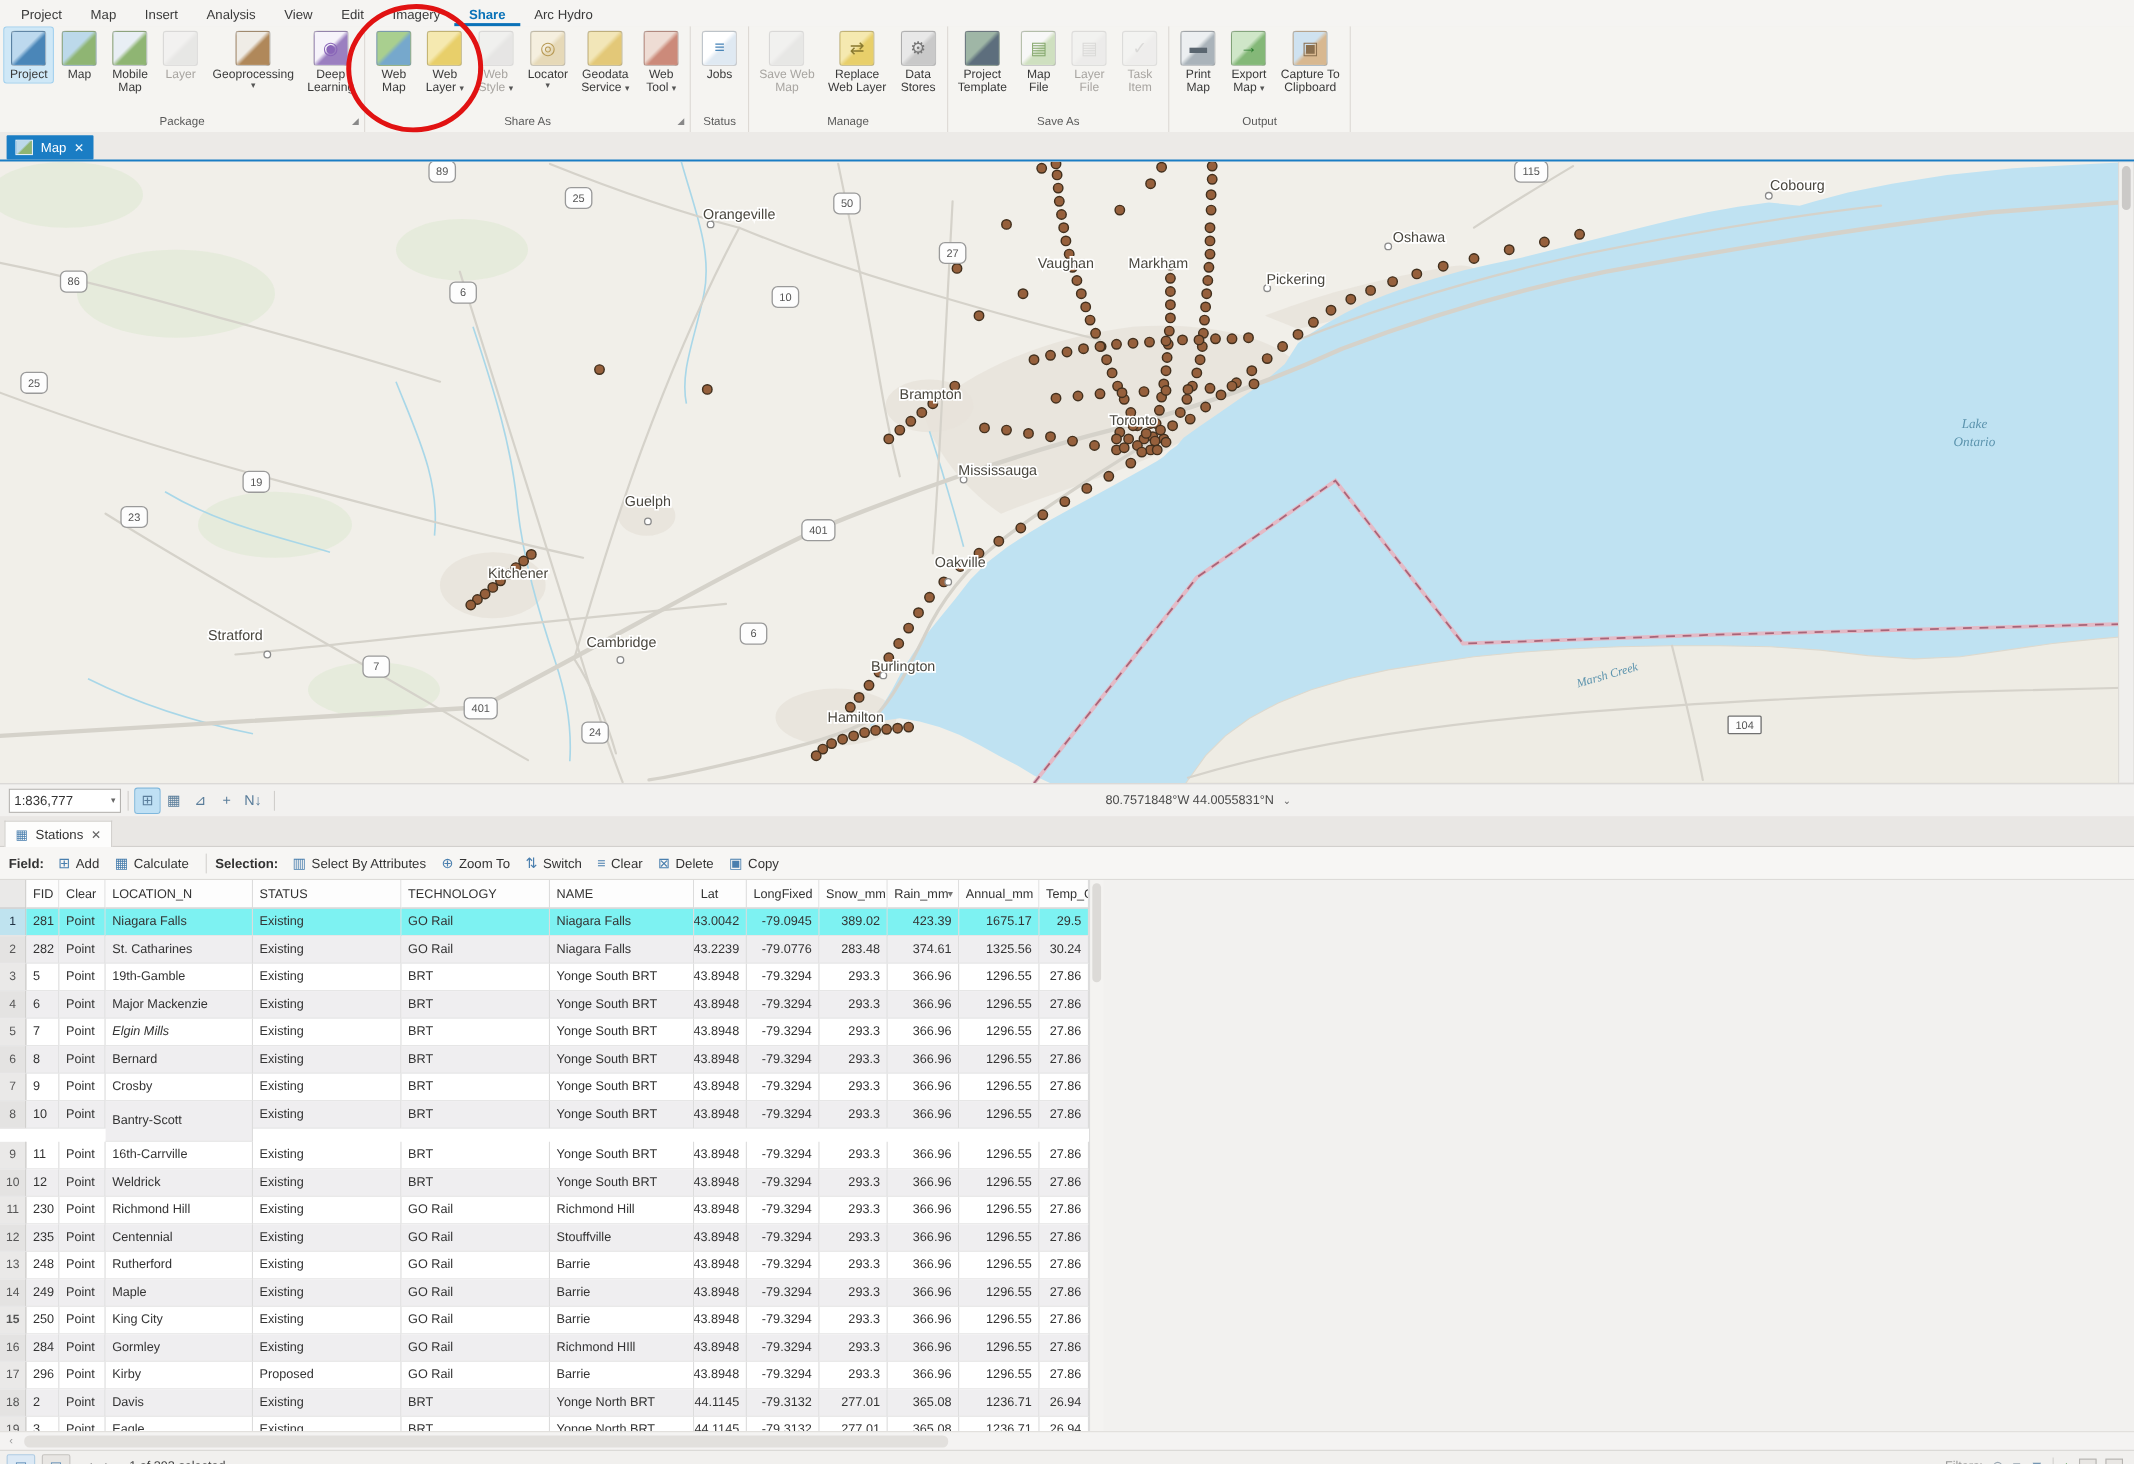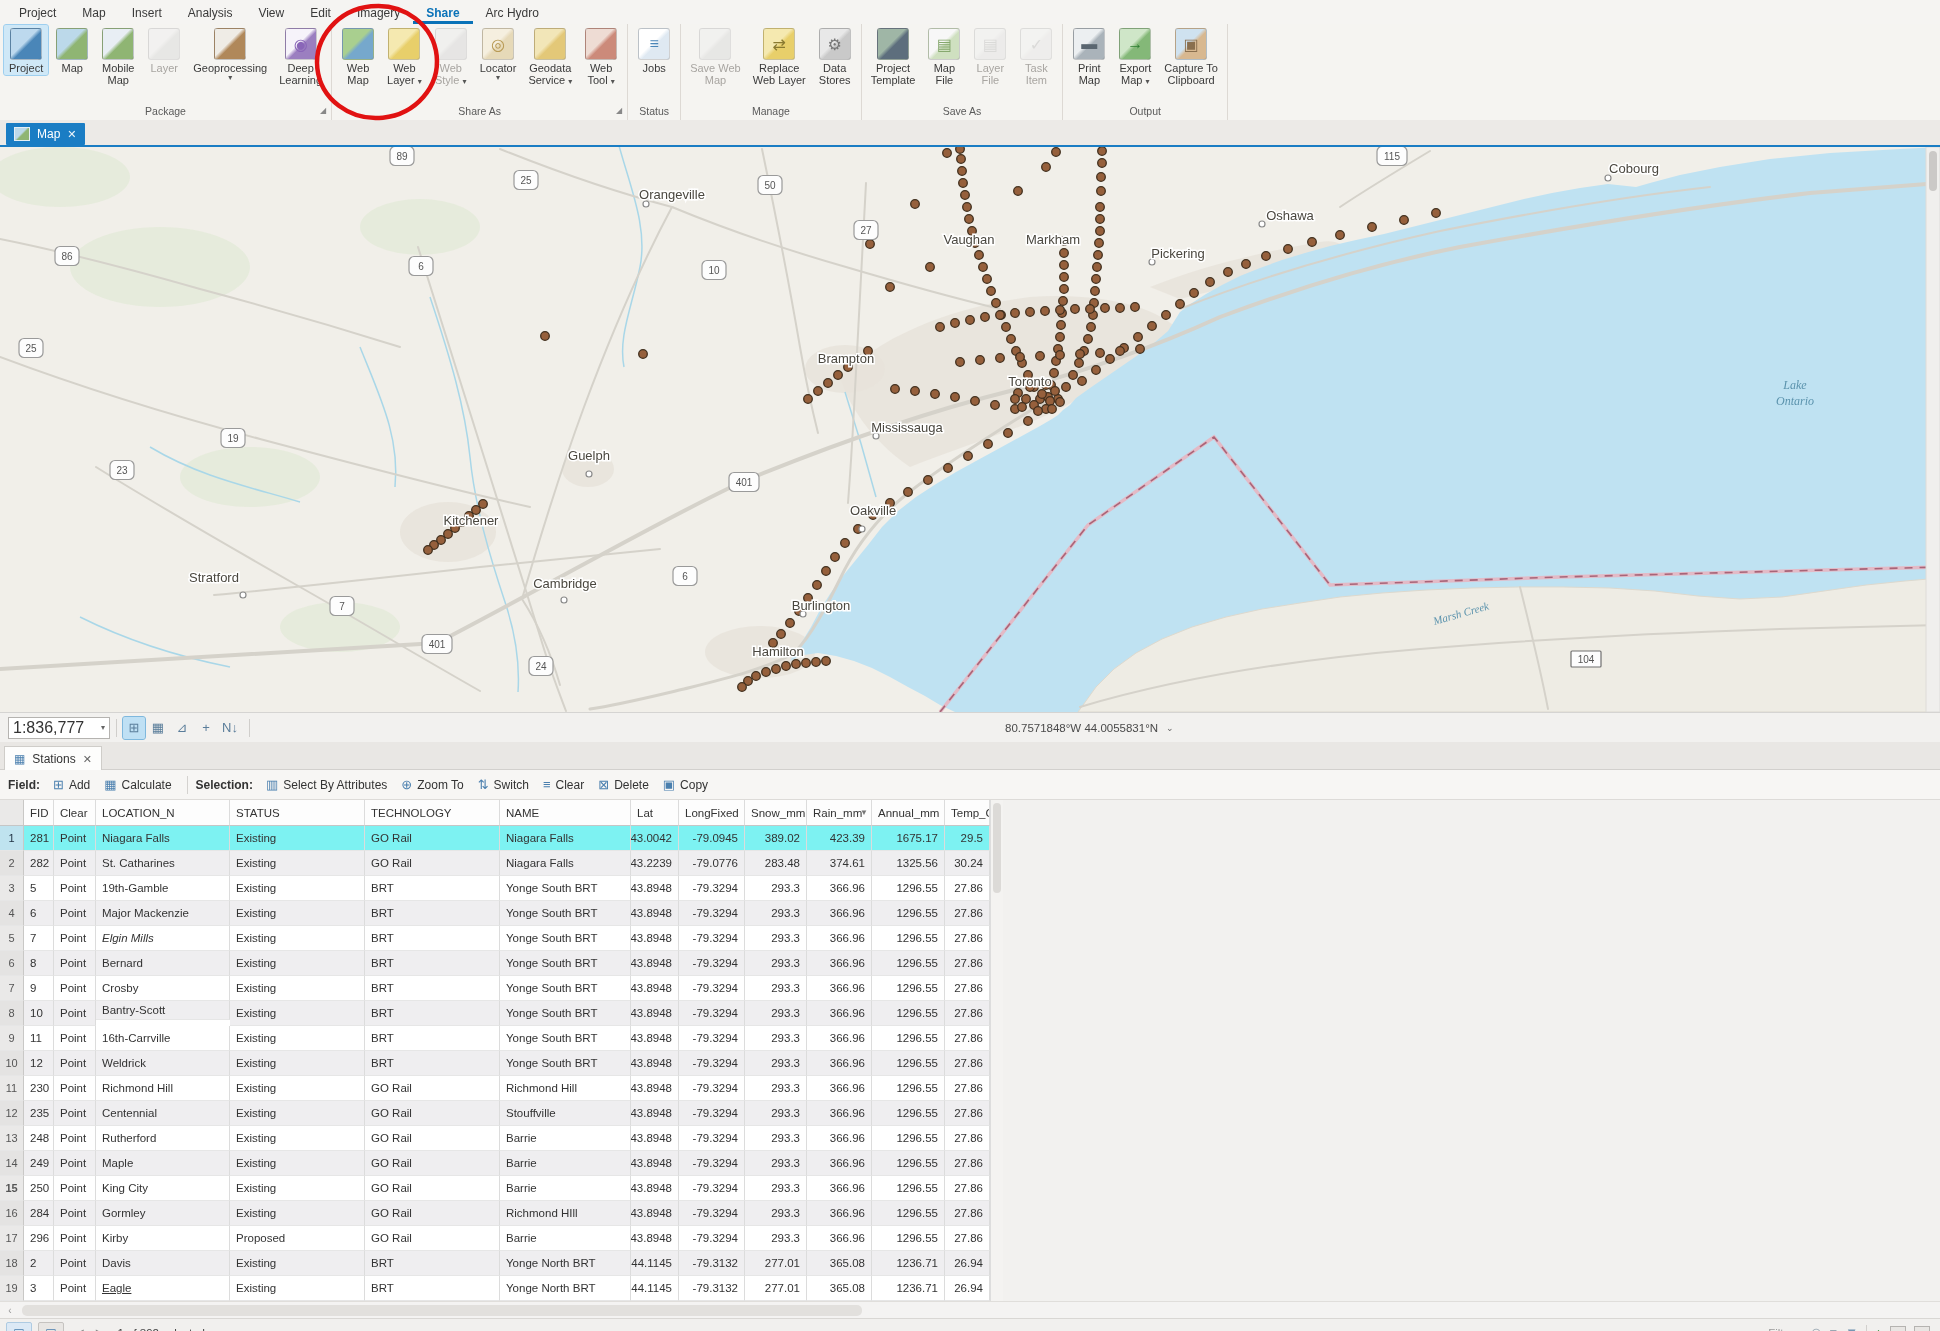--- a/index.html
+++ b/index.html
@@ -26,21 +26,21 @@
   
   #maptabbar{position:absolute;left:0;top:120px;width:100%;height:27px;background:#eceae7;border-bottom:2px solid #1a7dc4;box-sizing:border-box;}
   #maptab{position:absolute;left:6px;top:3px;height:22px;background:#1a7dc4;color:#fff;display:flex;align-items:center;padding:0 8px;font-size:12px;gap:7px;border-radius:1px;}
   #maptab .mico{width:14px;height:12px;background:linear-gradient(135deg,#bcd9ea 45%,#8fb573 55%);border:1px solid #e4eef5;}
   #maptab .mclose{font-size:11px;color:#eaf4fb;}
   
   #mapwrap{position:absolute;left:0;top:147px;width:1940px;height:565px;overflow:hidden;background:#f1efe9;}
   
   #mapstatus{position:absolute;left:0;top:712px;width:100%;height:30px;background:#f2f1ef;border-top:1px solid #d5d4d2;box-sizing:border-box;display:flex;align-items:center;font-size:11.5px;color:#555;}
   #scalebox{display:flex;align-items:center;margin-left:8px;width:92px;height:20px;background:#fff;border:1px solid #b5b3b0;justify-content:space-between;padding:0 4px;}
-  #scalebox .sv{font-size:16px;color:#333;}
+  #scalebox .sv{font-size:12px;color:#333;}
   #scalebox .sdd{font-size:8px;color:#666;}
   .msdivider{width:1px;height:18px;background:#d0cecb;margin:0 6px;}
   .msicon{width:22px;height:22px;display:flex;align-items:center;justify-content:center;color:#5a7d9a;font-size:13px;border-radius:2px;margin-right:2px;}
   .msicon.active{background:#bfe0f4;outline:1px solid #7fb8dd;}
   #coordreadout{position:absolute;left:1005px;top:0;height:30px;display:flex;align-items:center;gap:8px;color:#4a4a4a;font-size:11.5px;}
   #coordreadout .cdd{font-size:9px;color:#666;}
   
   #ttabbar{position:absolute;left:0;top:742px;width:100%;height:28px;background:#e9e7e4;border-bottom:1px solid #d2d0cd;box-sizing:border-box;}
   #ttab{position:absolute;left:4px;top:4px;height:24px;background:#fdfdfc;border:1px solid #cfcdc9;border-bottom:none;display:flex;align-items:center;gap:7px;padding:0 9px;font-size:12px;color:#333;}
   #ttab .tico{color:#4a7fae;font-size:12px;}
@@ -787,21 +787,21 @@
         <div class="tc num" style="width: 66px; height: 25px;">-79.3294</div>
         <div class="tc num" style="width: 62px; height: 25px;">293.3</div>
         <div class="tc num" style="width: 65px; height: 25px;">366.96</div>
         <div class="tc num" style="width: 73px; height: 25px;">1296.55</div>
         <div class="tc num" style="width: 45px; height: 25px;">27.86</div>
       </div>
       <div class="trow roweven">
         <div class="tc rn" style="width: 24px; height: 25px;">8</div>
         <div class="tc" style="width: 30px; height: 25px;">10</div>
         <div class="tc" style="width: 42px; height: 25px;">Point</div>
-        <div class="tc" style="width: 134px; height: 19px; text-align: center;">Bantry-Scott</div>
+        <div class="tc" style="width: 134px; height: 37px; text-align: center;">Bantry-Scott</div>
         <div class="tc" style="width: 135px; height: 25px;">Existing</div>
         <div class="tc" style="width: 135px; height: 25px;">BRT</div>
         <div class="tc" style="width: 131px; height: 25px;">Yonge South BRT</div>
         <div class="tc num" style="width: 48px; height: 25px;">43.8948</div>
         <div class="tc num" style="width: 66px; height: 25px;">-79.3294</div>
         <div class="tc num" style="width: 62px; height: 25px;">293.3</div>
         <div class="tc num" style="width: 65px; height: 25px;">366.96</div>
         <div class="tc num" style="width: 73px; height: 25px;">1296.55</div>
         <div class="tc num" style="width: 45px; height: 25px;">27.86</div>
       </div>

